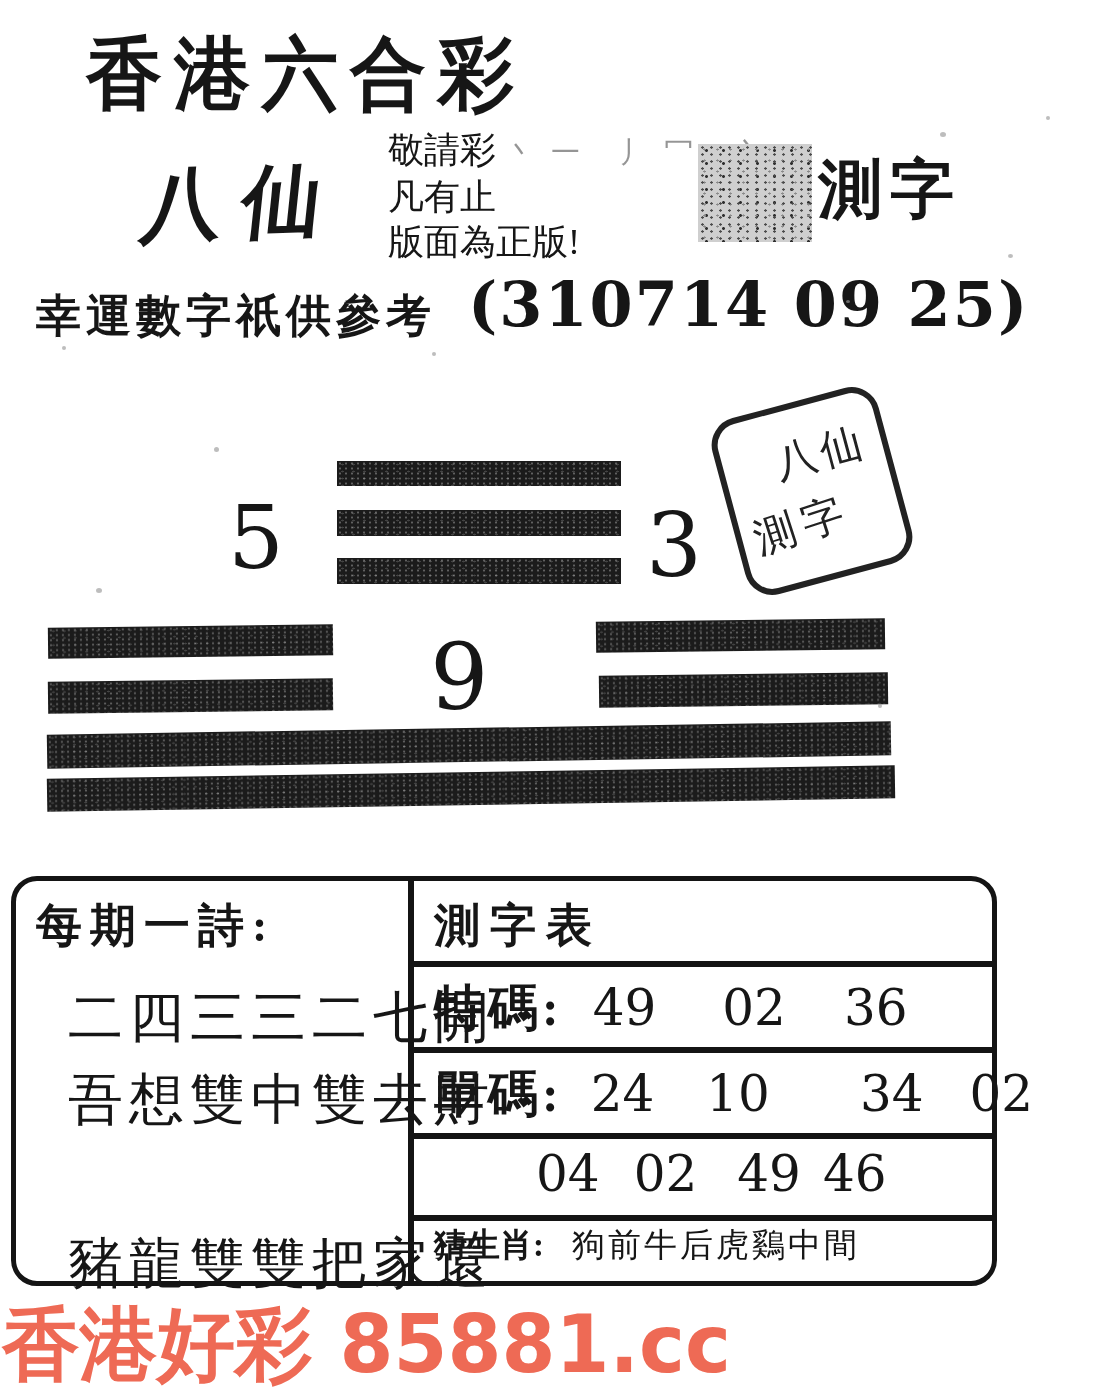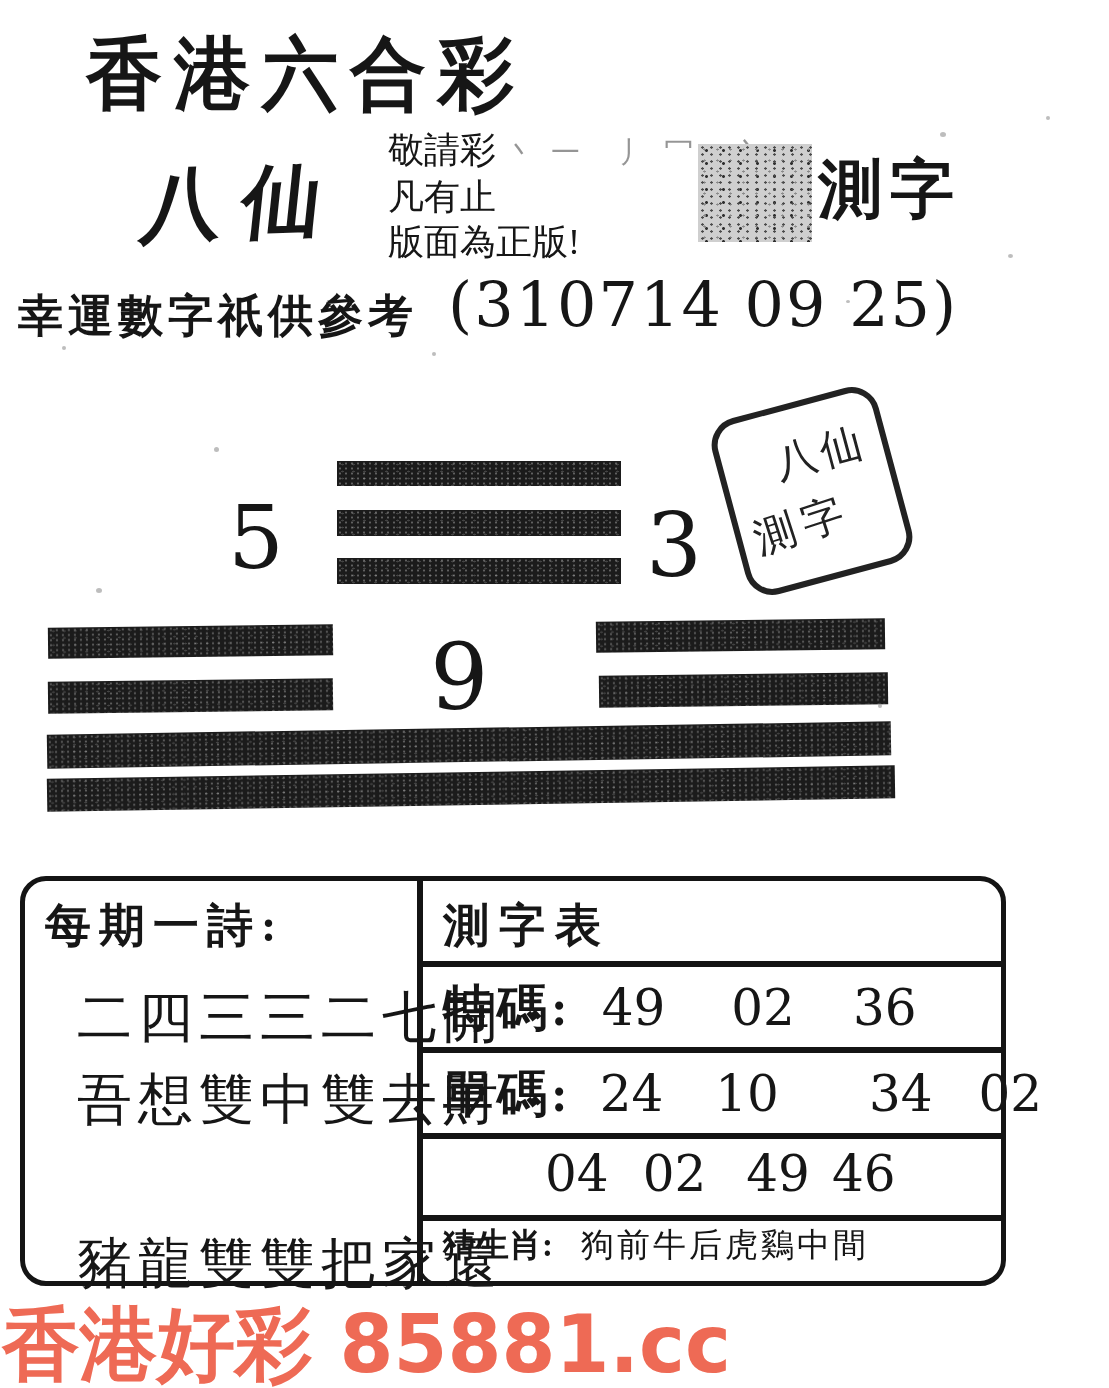--- a/index.html
+++ b/index.html
@@ -23,22 +23,22 @@
   .smudge {
     left:698px; top:144px; width:114px; height:98px;
     background-color:#cfcfcf;
     background-image:
       radial-gradient(#4a4a4a 1.2px, transparent 1.7px),
       radial-gradient(#8a8a8a 1px, transparent 1.5px),
       radial-gradient(#2e2e2e 1.4px, transparent 1.9px);
     background-size:9px 7px, 13px 11px, 17px 13px;
   }
   .cezi { left:818px; top:146px; font-size:64px; font-weight:700; letter-spacing:8px; white-space:nowrap; }
-  .lucky-label { left:18px; top:286px; font-size:45px; font-weight:600; letter-spacing:5px; white-space:nowrap; }
-  .lucky-nums { left:448px; top:268px; font-size:62px; font-weight:400; letter-spacing:2px; font-family:"DejaVu Serif",serif; white-space:nowrap; }
+  .lucky-label { left:36px; top:286px; font-size:45px; font-weight:600; letter-spacing:5px; white-space:nowrap; }
+  .lucky-nums { left:468px; top:268px; font-size:62px; font-weight:700; letter-spacing:2px; font-family:"DejaVu Serif",serif; white-space:nowrap; }
 
   
   .bar {
     position:absolute;
     background-color:#1b1b1b;
     background-image:
       radial-gradient(rgba(255,255,255,.30) 1px, transparent 1.5px),
       radial-gradient(rgba(255,255,255,.18) 1.2px, transparent 1.8px);
     background-size:6px 5px, 11px 7px;
   }
@@ -62,21 +62,21 @@
     left:726px; top:400px; width:172px; height:182px;
     border:6px solid #222; border-radius:28px;
     transform:rotate(-15deg);
     color:#222;
   }
   .stamp .s1 { margin:22px 0 0 52px; font-size:42px; letter-spacing:4px; white-space:nowrap; }
   .stamp .s2 { margin:8px 0 0 12px; font-size:42px; letter-spacing:8px; white-space:nowrap; transform:rotate(-3deg); }
 
   
   .sheet {
-    left:20px; top:876px; width:986px; height:410px;
+    left:11px; top:876px; width:986px; height:410px;
     border:5px solid #141414; border-radius:26px;
   }
   .sheet .divider { position:absolute; left:392px; top:-2px; bottom:-2px; width:6px; background:#141414; }
   .cell-txt { position:absolute; white-space:nowrap; }
   .poem-title { left:20px; top:14px; font-size:46px; letter-spacing:8px; font-weight:600; }
   .poem-line { left:52px; font-size:55px; letter-spacing:6px; font-weight:500; }
   .p0 { top:100px; } .p1 { top:182px; } .p2 { top:264px; } .p3 { top:346px; }
   .chart-title { left:418px; top:14px; font-size:46px; letter-spacing:10px; font-weight:600; }
   .hline { position:absolute; left:398px; right:0; height:6px; background:#141414; }
   .h0 { top:80px; } .h1 { top:166px; } .h2 { top:252px; } .h3 { top:334px; }

